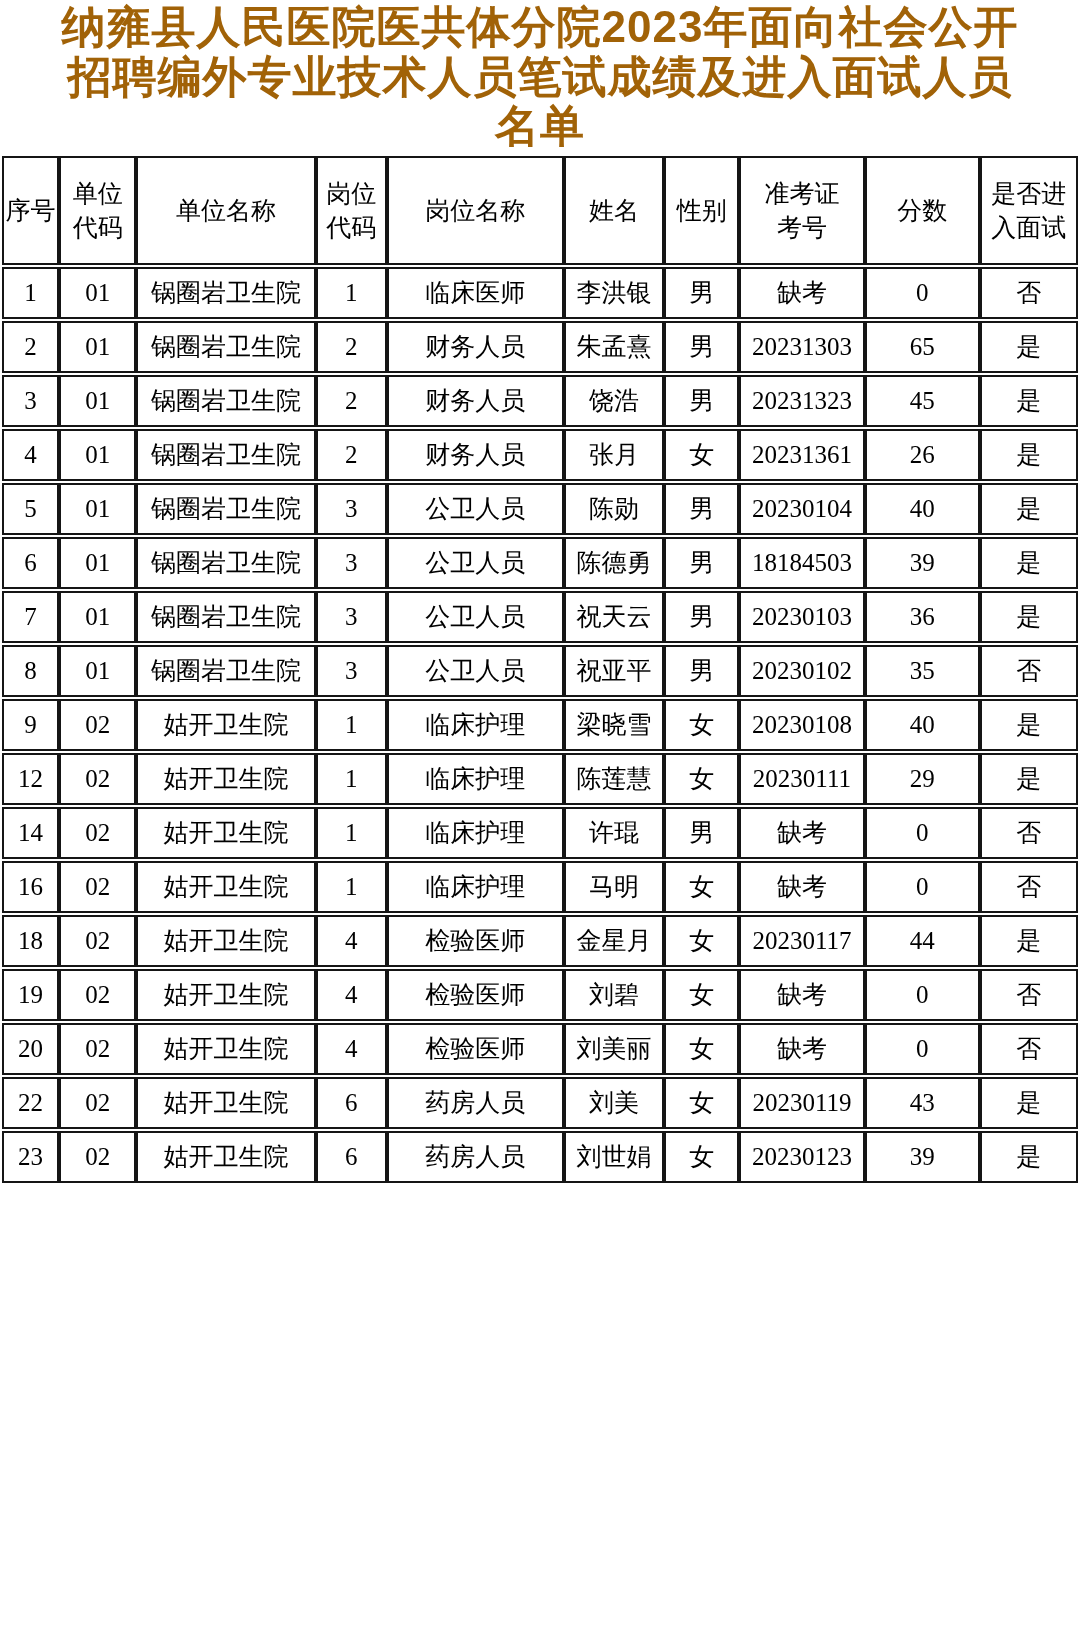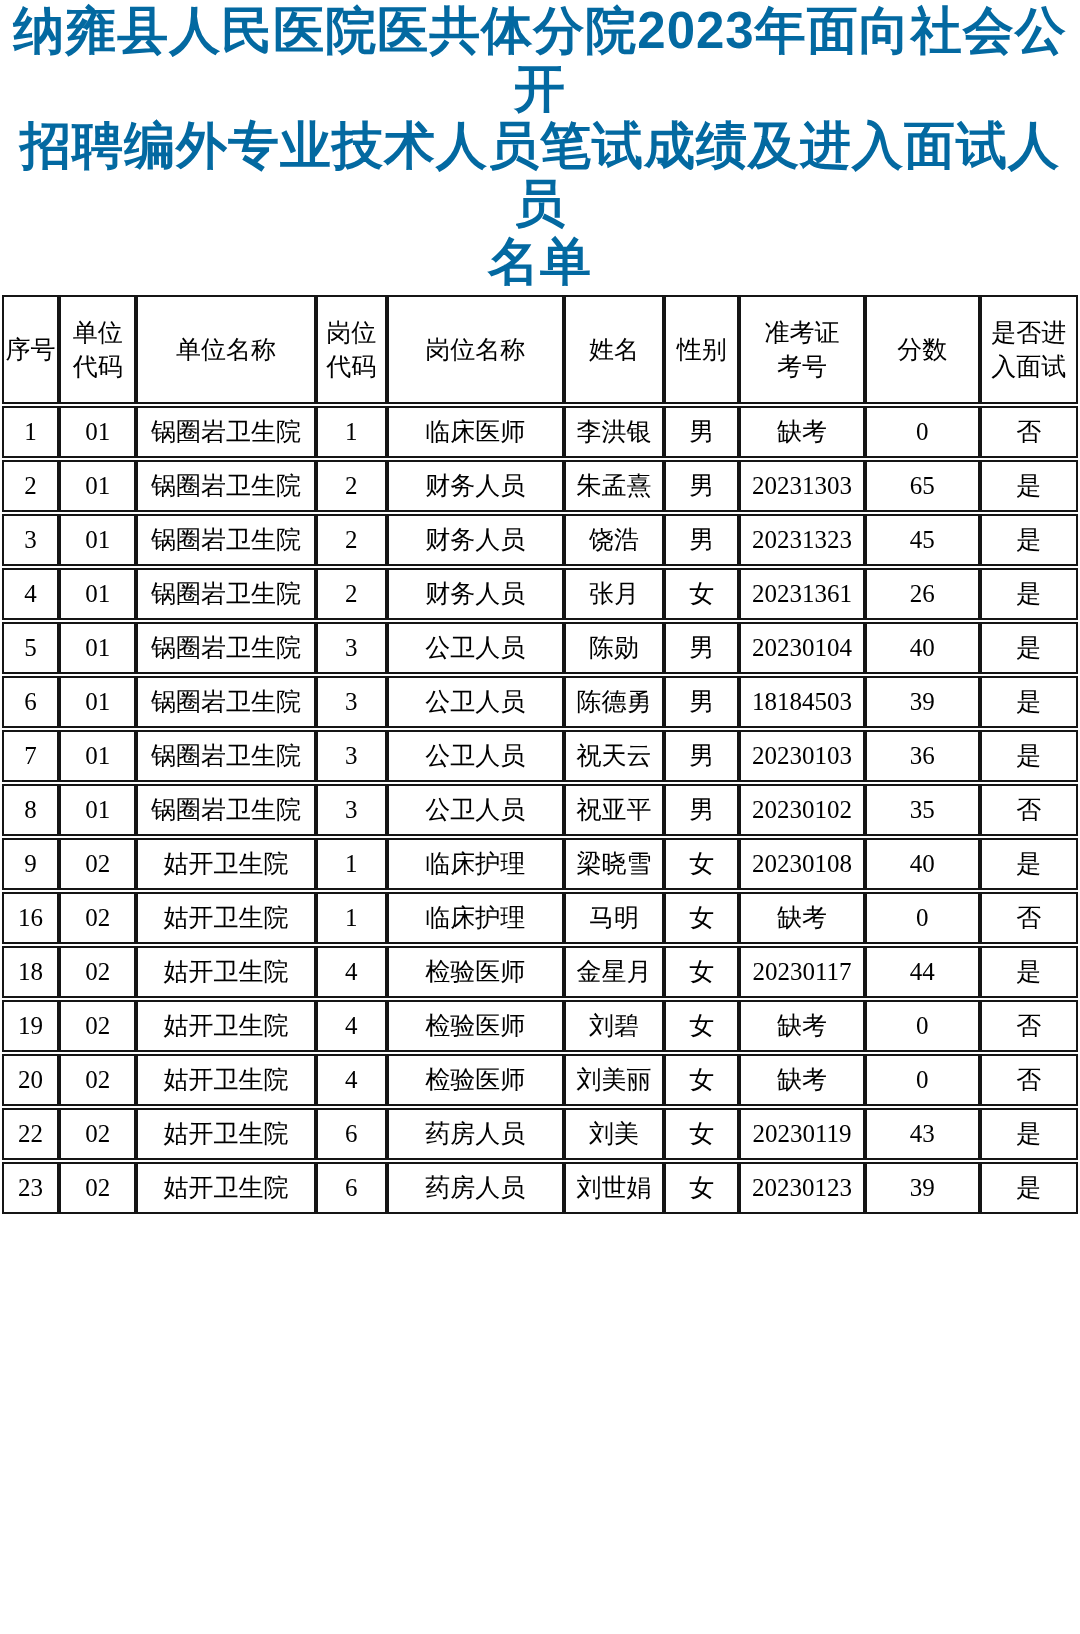--- a/index.html
+++ b/index.html
@@ -16,25 +16,25 @@
   }
   .page {
     width: 1080px;
     height: 1634px;
     background: #ffffff;
     box-sizing: border-box;
   }
   .title {
     font-family: "Liberation Sans", "DejaVu Sans", sans-serif;
     font-weight: 900;
-    font-size: 51px;
+    font-size: 44px;
     line-height: 1.13;
     letter-spacing: 1px;
     text-align: center;
-    color: #0369a1;
+    color: #a16207;
     margin: 2px 0 3px 0;
     white-space: pre-line;
   }
   table.results {
     width: 1076px;
     margin: 0 2px;
     table-layout: fixed;
     border-collapse: separate;
     border-spacing: 0 2px;
     background: #ffffff;
@@ -211,20 +211,44 @@
           <td>姑开卫生院</td>
           <td>1</td>
           <td>临床护理</td>
           <td>梁晓雪</td>
           <td>女</td>
           <td>20230108</td>
           <td>40</td>
           <td>是</td>
         </tr>
         <tr>
+          <td>12</td>
+          <td>02</td>
+          <td>姑开卫生院</td>
+          <td>1</td>
+          <td>临床护理</td>
+          <td>陈莲慧</td>
+          <td>女</td>
+          <td>20230111</td>
+          <td>29</td>
+          <td>是</td>
+        </tr>
+        <tr>
+          <td>14</td>
+          <td>02</td>
+          <td>姑开卫生院</td>
+          <td>1</td>
+          <td>临床护理</td>
+          <td>许琨</td>
+          <td>男</td>
+          <td>缺考</td>
+          <td>0</td>
+          <td>否</td>
+        </tr>
+        <tr>
           <td>16</td>
           <td>02</td>
           <td>姑开卫生院</td>
           <td>1</td>
           <td>临床护理</td>
           <td>马明</td>
           <td>女</td>
           <td>缺考</td>
           <td>0</td>
           <td>否</td>

